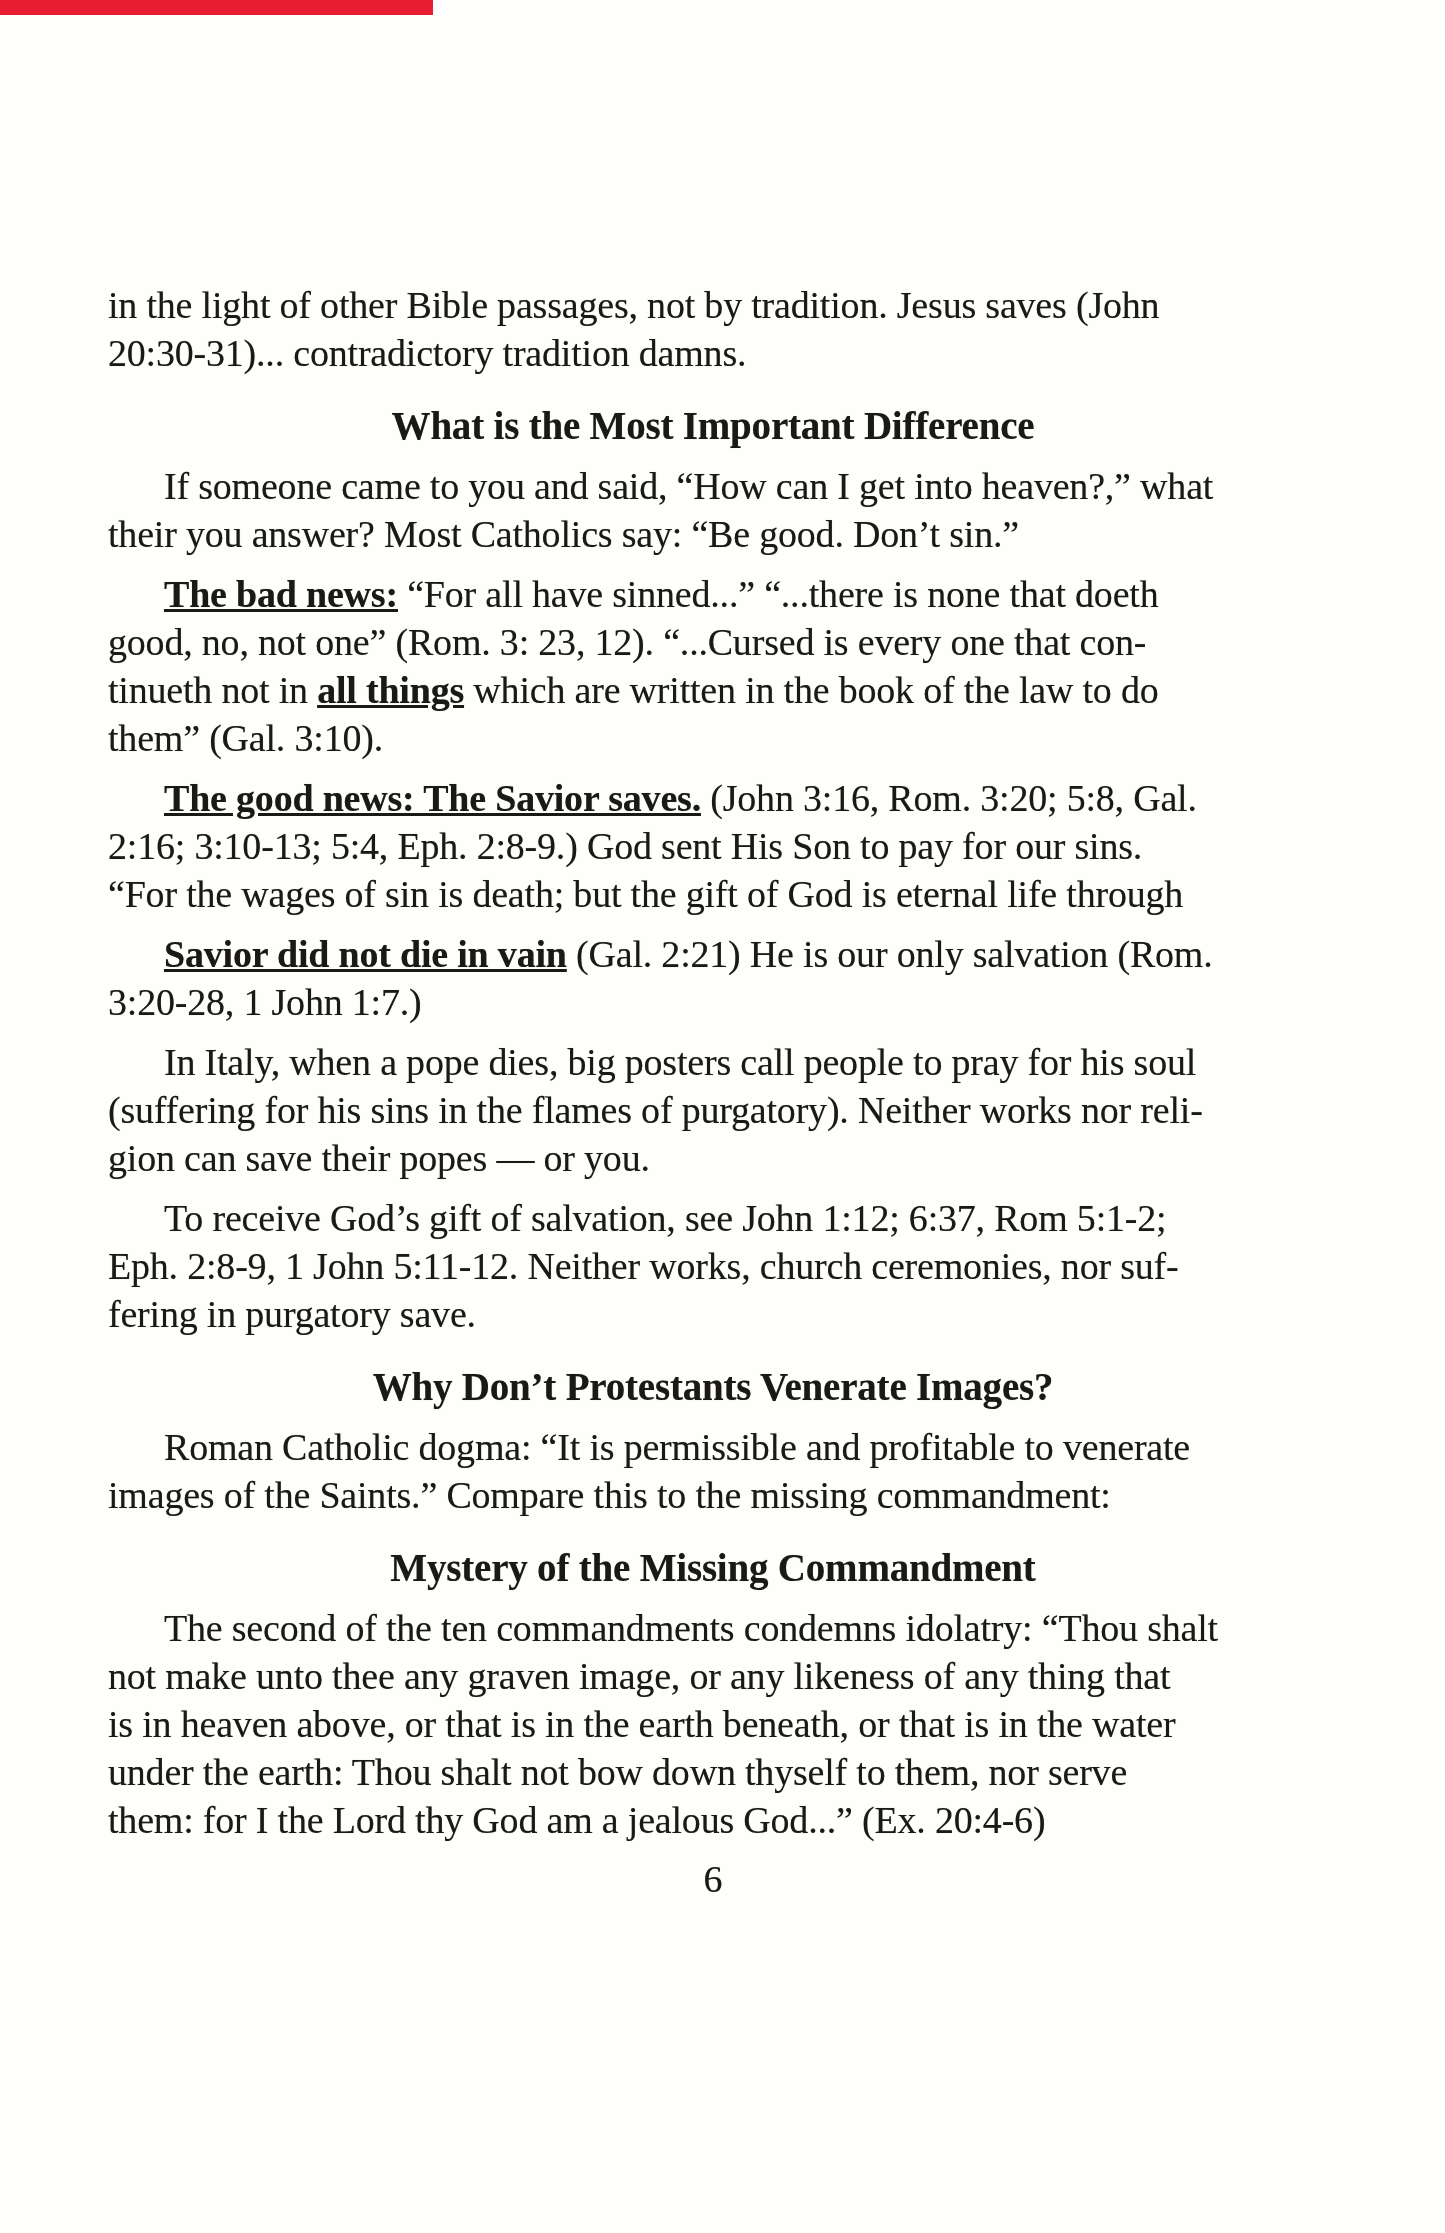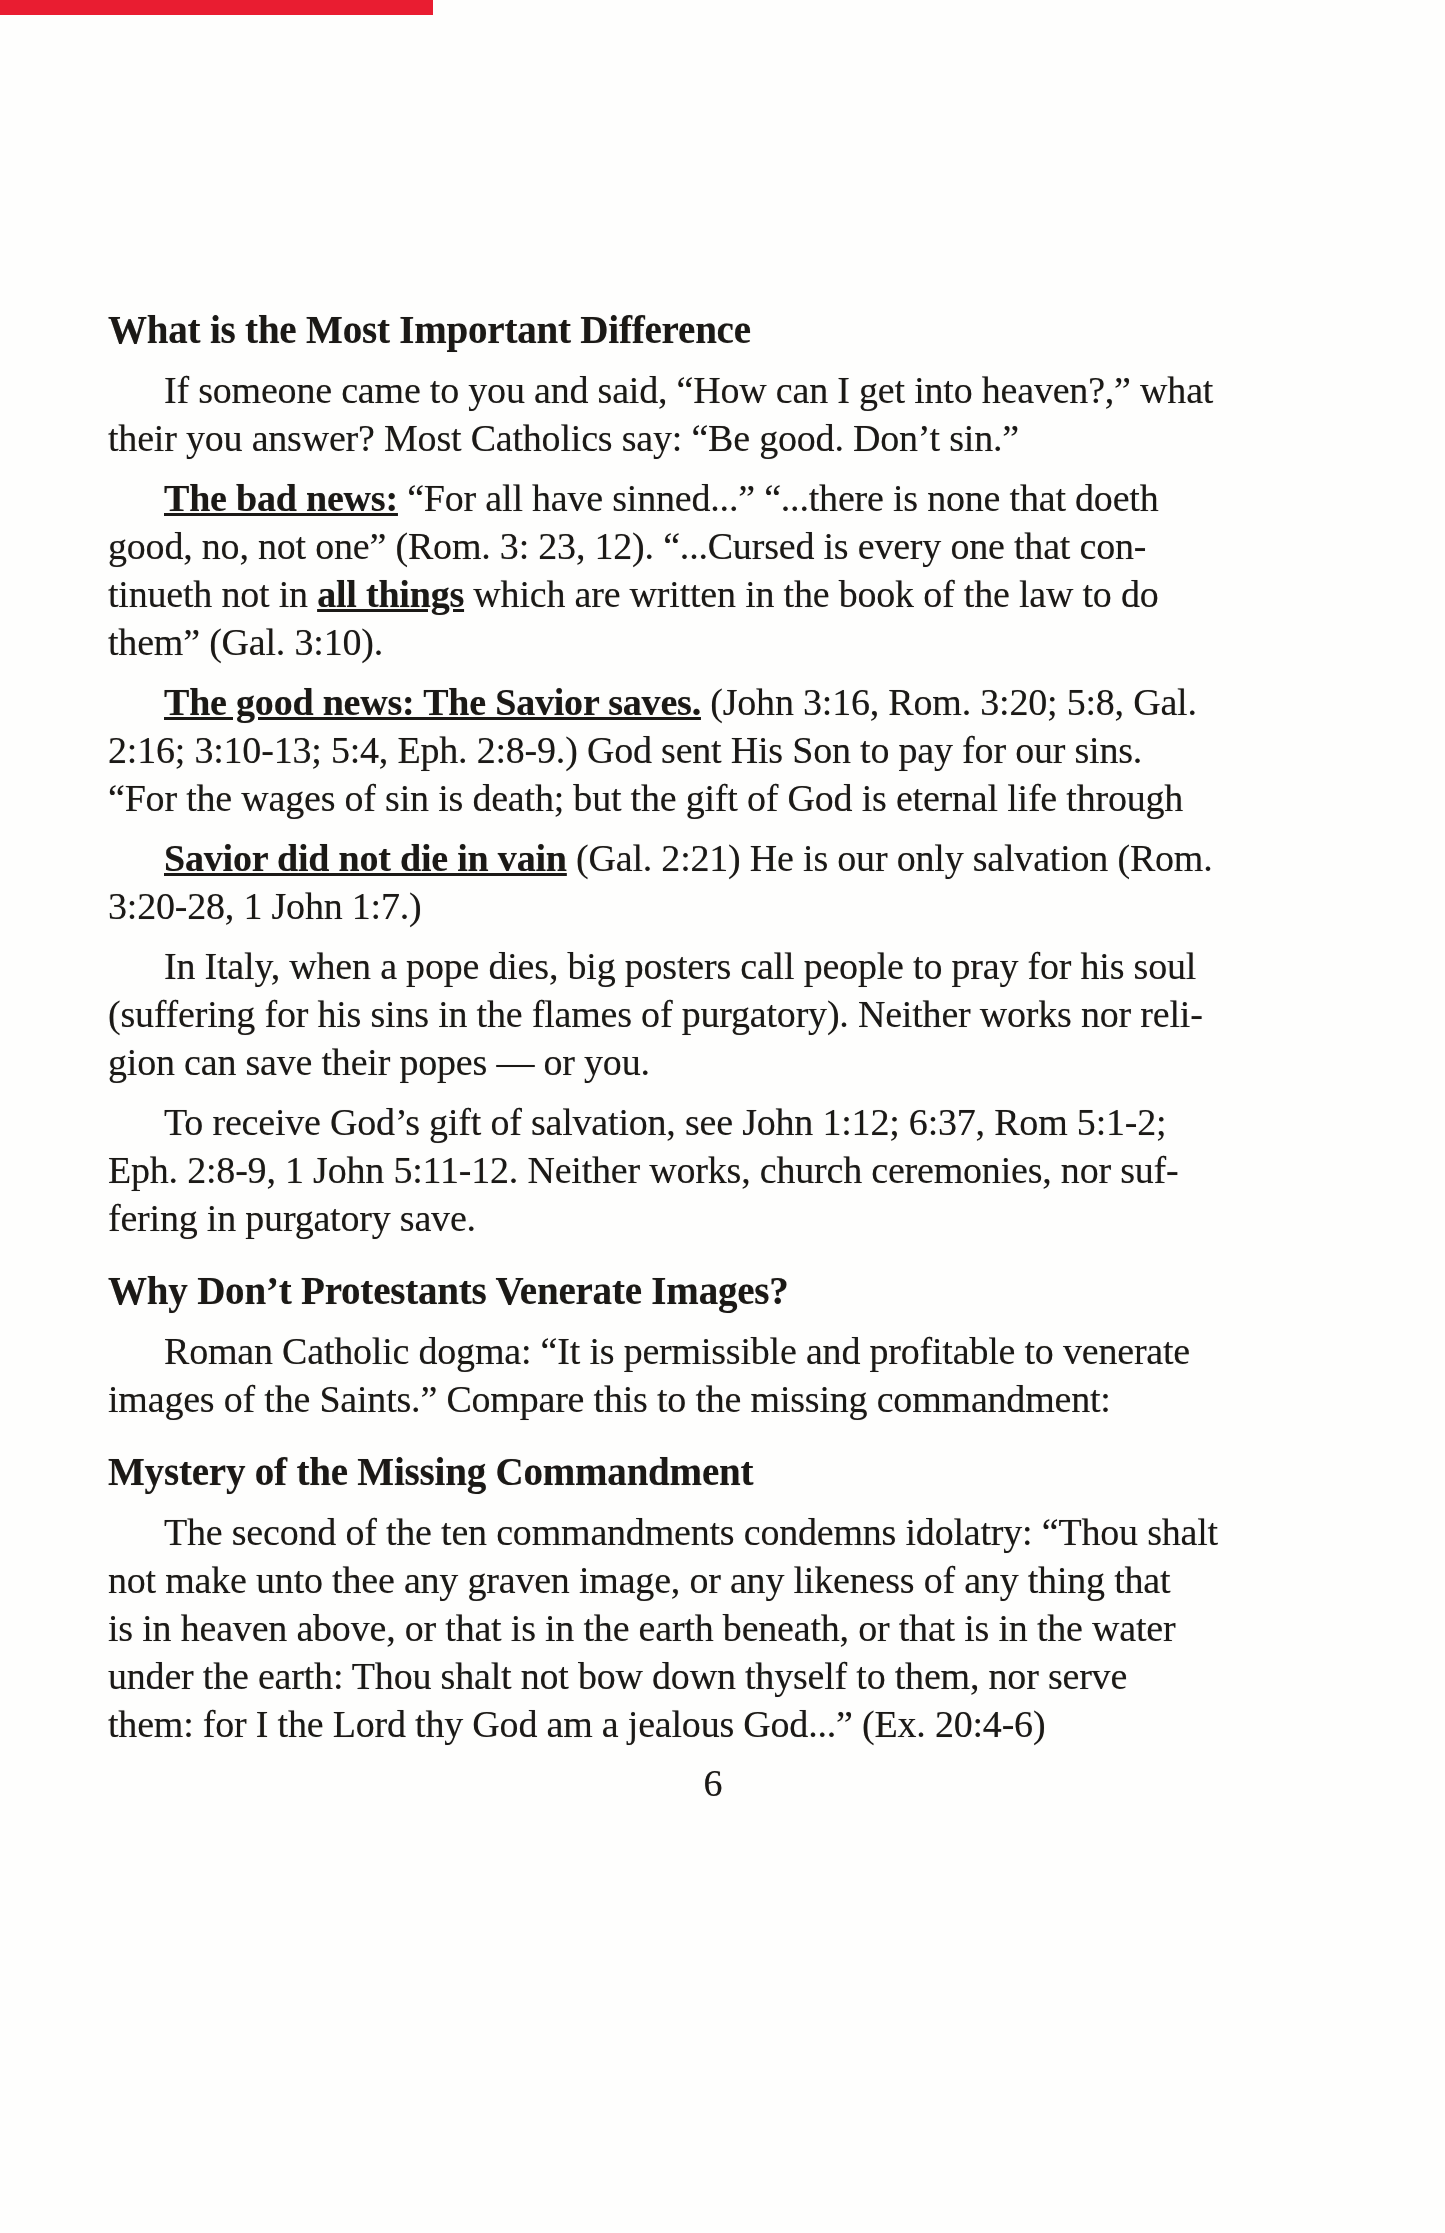--- a/index.html
+++ b/index.html
@@ -38,38 +38,40 @@
   }
   .para.indent {
     text-indent: 56px;
     margin-top: 12px;
   }
   .heading {
     margin: 24px 0 8px 0;
     font-size: 39px;
     line-height: 49px;
     font-weight: bold;
+    text-align: center;
     white-space: nowrap;
     letter-spacing: -0.2px;
   }
   .b {
     font-weight: bold;
     text-decoration: underline;
   }
   .page-number {
     margin-top: 11px;
     text-align: center;
   }
 </style>
 </head>
 <body>
 
 <div class="page">
   <div class="red-strip" style="background: rgb(233, 29, 49);"></div>
   <main class="page-content">
+    <p class="para"><span>in the light of other Bible passages, not by tradition. Jesus saves (John</span><br><span>20:30-31)... contradictory tradition damns.</span></p>
       <h2 class="heading"><span>What is the Most Important Difference</span><br></h2>
       <p class="para indent"><span>If someone came to you and said, “How can I get into heaven?,” what</span><br><span>their you answer? Most Catholics say: “Be good. Don’t sin.”</span></p>
       <p class="para indent"><span class="b">The bad news:</span><span> “For all have sinned...” “...there is none that doeth</span><br><span>good, no, not one” (Rom. 3: 23, 12). “...Cursed is every one that con-</span><br><span>tinueth not in </span><span class="b">all things</span><span> which are written in the book of the law to do</span><br><span>them” (Gal. 3:10).</span></p>
       <p class="para indent"><span class="b">The good news: The Savior saves.</span><span> (John 3:16, Rom. 3:20; 5:8, Gal.</span><br><span>2:16; 3:10-13; 5:4, Eph. 2:8-9.) God sent His Son to pay for our sins.</span><br><span>“For the wages of sin is death; but the gift of God is eternal life through</span><br></p>
       <p class="para indent"><span class="b">Savior did not die in vain</span><span> (Gal. 2:21) He is our only salvation (Rom.</span><br><span>3:20-28, 1 John 1:7.)</span></p>
       <p class="para indent"><span>In Italy, when a pope dies, big posters call people to pray for his soul</span><br><span>(suffering for his sins in the flames of purgatory). Neither works nor reli-</span><br><span>gion can save their popes — or you.</span></p>
       <p class="para indent"><span>To receive God’s gift of salvation, see John 1:12; 6:37, Rom 5:1-2;</span><br><span>Eph. 2:8-9, 1 John 5:11-12. Neither works, church ceremonies, nor suf-</span><br><span>fering in purgatory save.</span></p>
       <h2 class="heading"><span>Why Don’t Protestants Venerate Images?</span></h2>
       <p class="para indent"><span>Roman Catholic dogma: “It is permissible and profitable to venerate</span><br><span>images of the Saints.” Compare this to the missing commandment:</span></p>
       <h2 class="heading"><span>Mystery of the Missing Commandment</span></h2>

